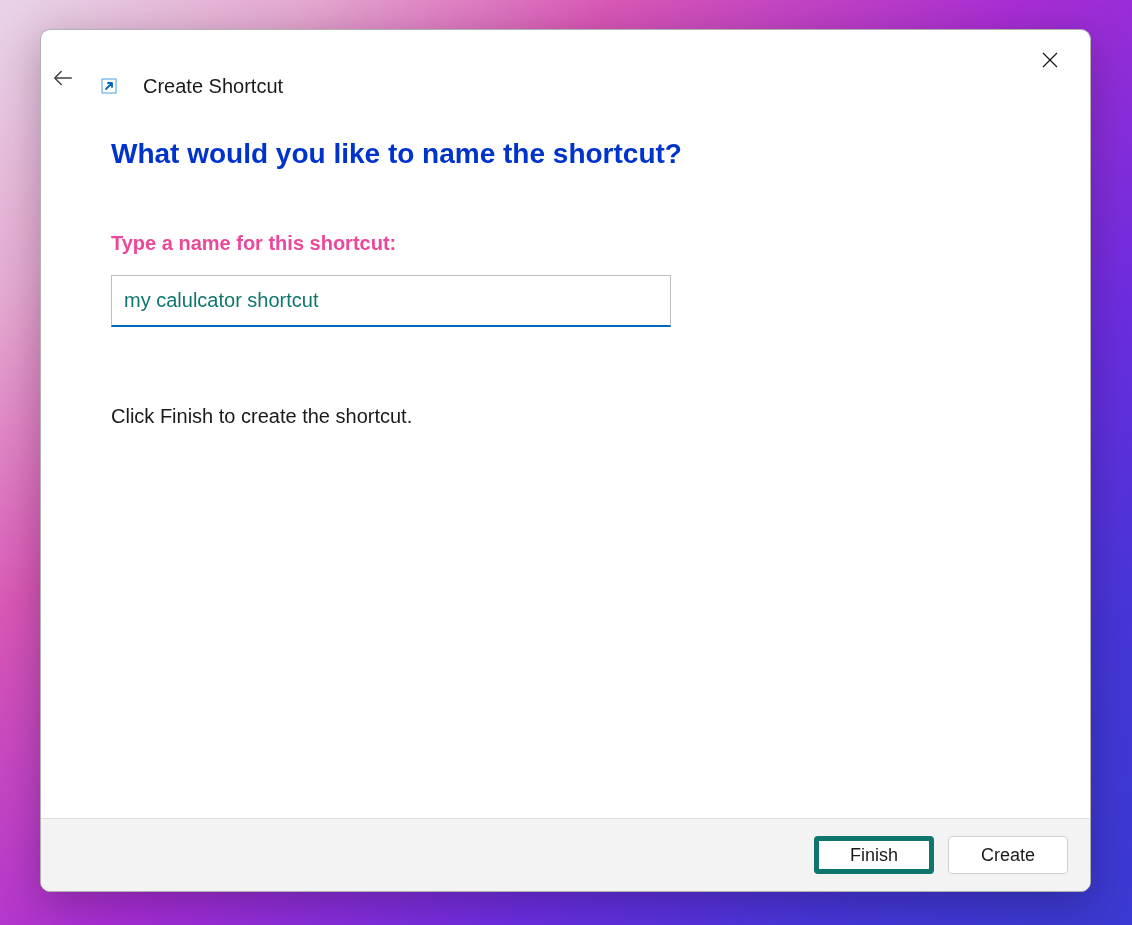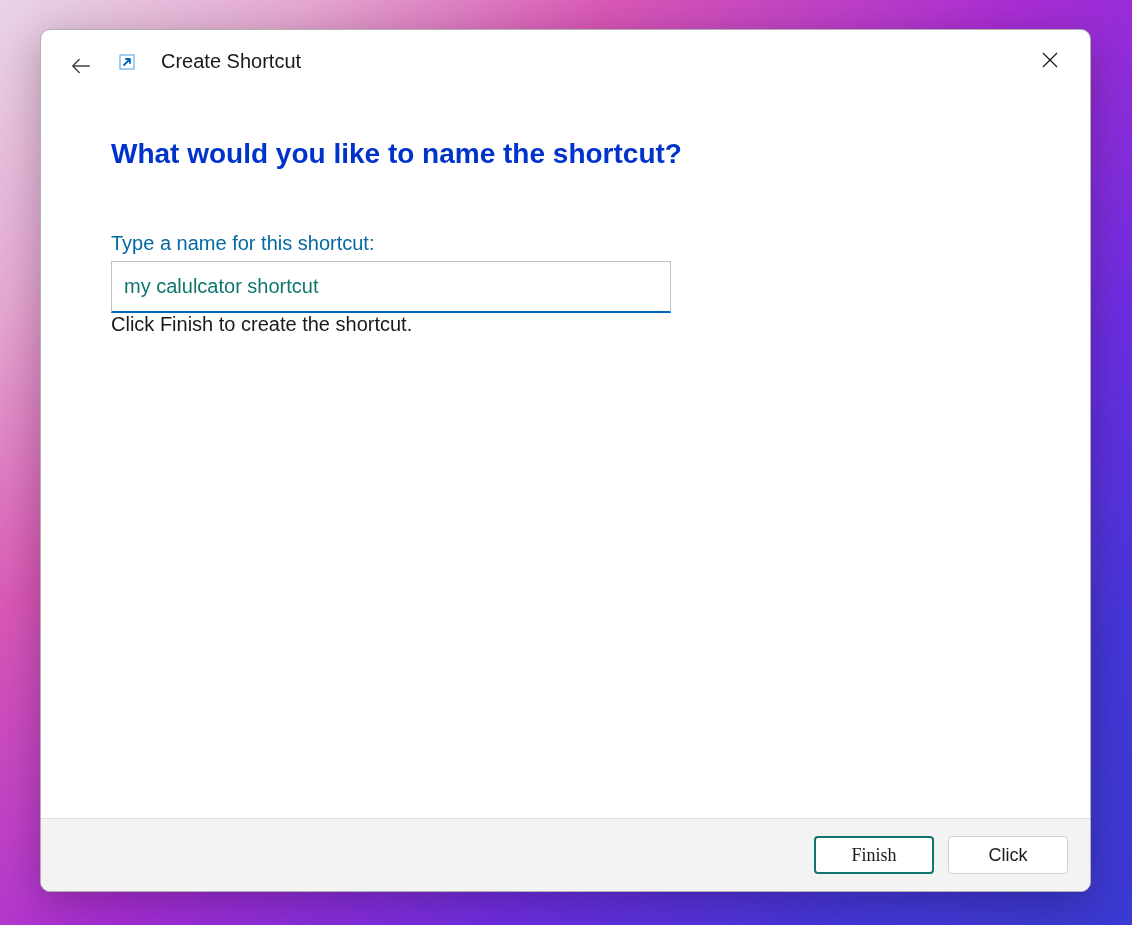--- a/index.html
+++ b/index.html
@@ -51,22 +51,22 @@
       cursor: pointer;
     }
 
     .close-btn svg {
       width: 16px;
       height: 16px;
     }
 
     .header-row {
       display: flex;
-      align-items: flex-start;
-      padding: 20px 12px 0 20px;
+      align-items: flex-end;
+      padding: 20px 12px 0 2px;
       height: 68px;
     }
 
     .back-btn {
       width: 36px;
       height: 36px;
       display: flex;
       align-items: center;
       justify-content: center;
       cursor: pointer;
@@ -107,40 +107,42 @@
 
     .main-heading {
       font-size: 28px;
       color: #0033cc;
       font-weight: 700;
       margin-bottom: 62px;
     }
 
     .label-text {
       font-size: 20px;
-      color: #0369a1;
-      margin-bottom: 6px;
+      color: #ec4899;
+      margin-bottom: 20px;
+      font-weight: bold;
     }
 
     .name-input {
       width: 560px;
       height: 52px;
       border: 1px solid #c0c0c0;
       border-bottom: 2px solid #0067c0;
       padding: 0 12px;
       font-size: 20px;
       font-family: inherit;
       outline: none;
       background: #ffffff;
       color: #0f766e;
     }
 
     .instruction-text {
       font-size: 20px;
       color: #1a1a1a;
+      margin-top: 78px;
     }
 
     .footer {
       height: 73px;
       background: #f3f3f3;
       border-top: 1px solid #e0e0e0;
       display: flex;
       align-items: center;
       justify-content: flex-end;
       padding: 0 22px;
@@ -154,23 +156,22 @@
       font-size: 18px;
       font-family: inherit;
       cursor: pointer;
       display: flex;
       align-items: center;
       justify-content: center;
       background: #ffffff;
     }
 
     .btn-primary {
-      border: 2px solid #0f766e;
-      color: #1a1a1a;
-      font-family: Liberation Serif, serif;
+      border: 5px solid #0f766e;
+      color: #1a1a1a;
     }
 
     .btn-secondary {
       border: 1px solid #d0d0d0;
       color: #1a1a1a;
     }
   </style>
 </head>
 <body>
 
@@ -205,16 +206,16 @@
 
   <div class="content">
     <h1 class="main-heading">What would you like to name the shortcut?</h1>
     <div class="label-text">Type a name for this shortcut:</div>
     <input type="text" class="name-input" value="my calulcator shortcut" style="">
     <div class="instruction-text">Click Finish to create the shortcut.</div>
   </div>
 
   <div class="footer">
     <button class="btn btn-primary">Finish</button>
-    <button class="btn btn-secondary">Click</button>
+    <button class="btn btn-secondary">Create</button>
   </div>
 
 </div>
 
 </body></html>

